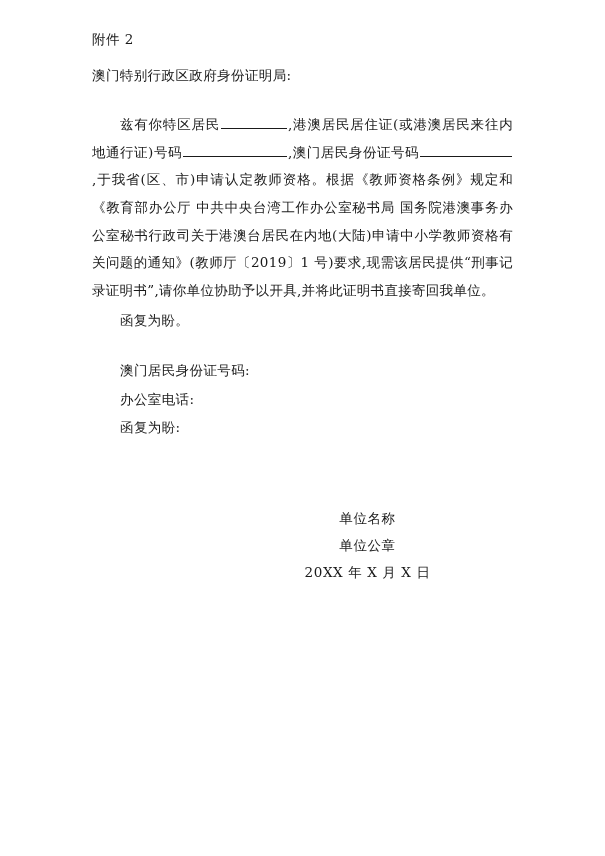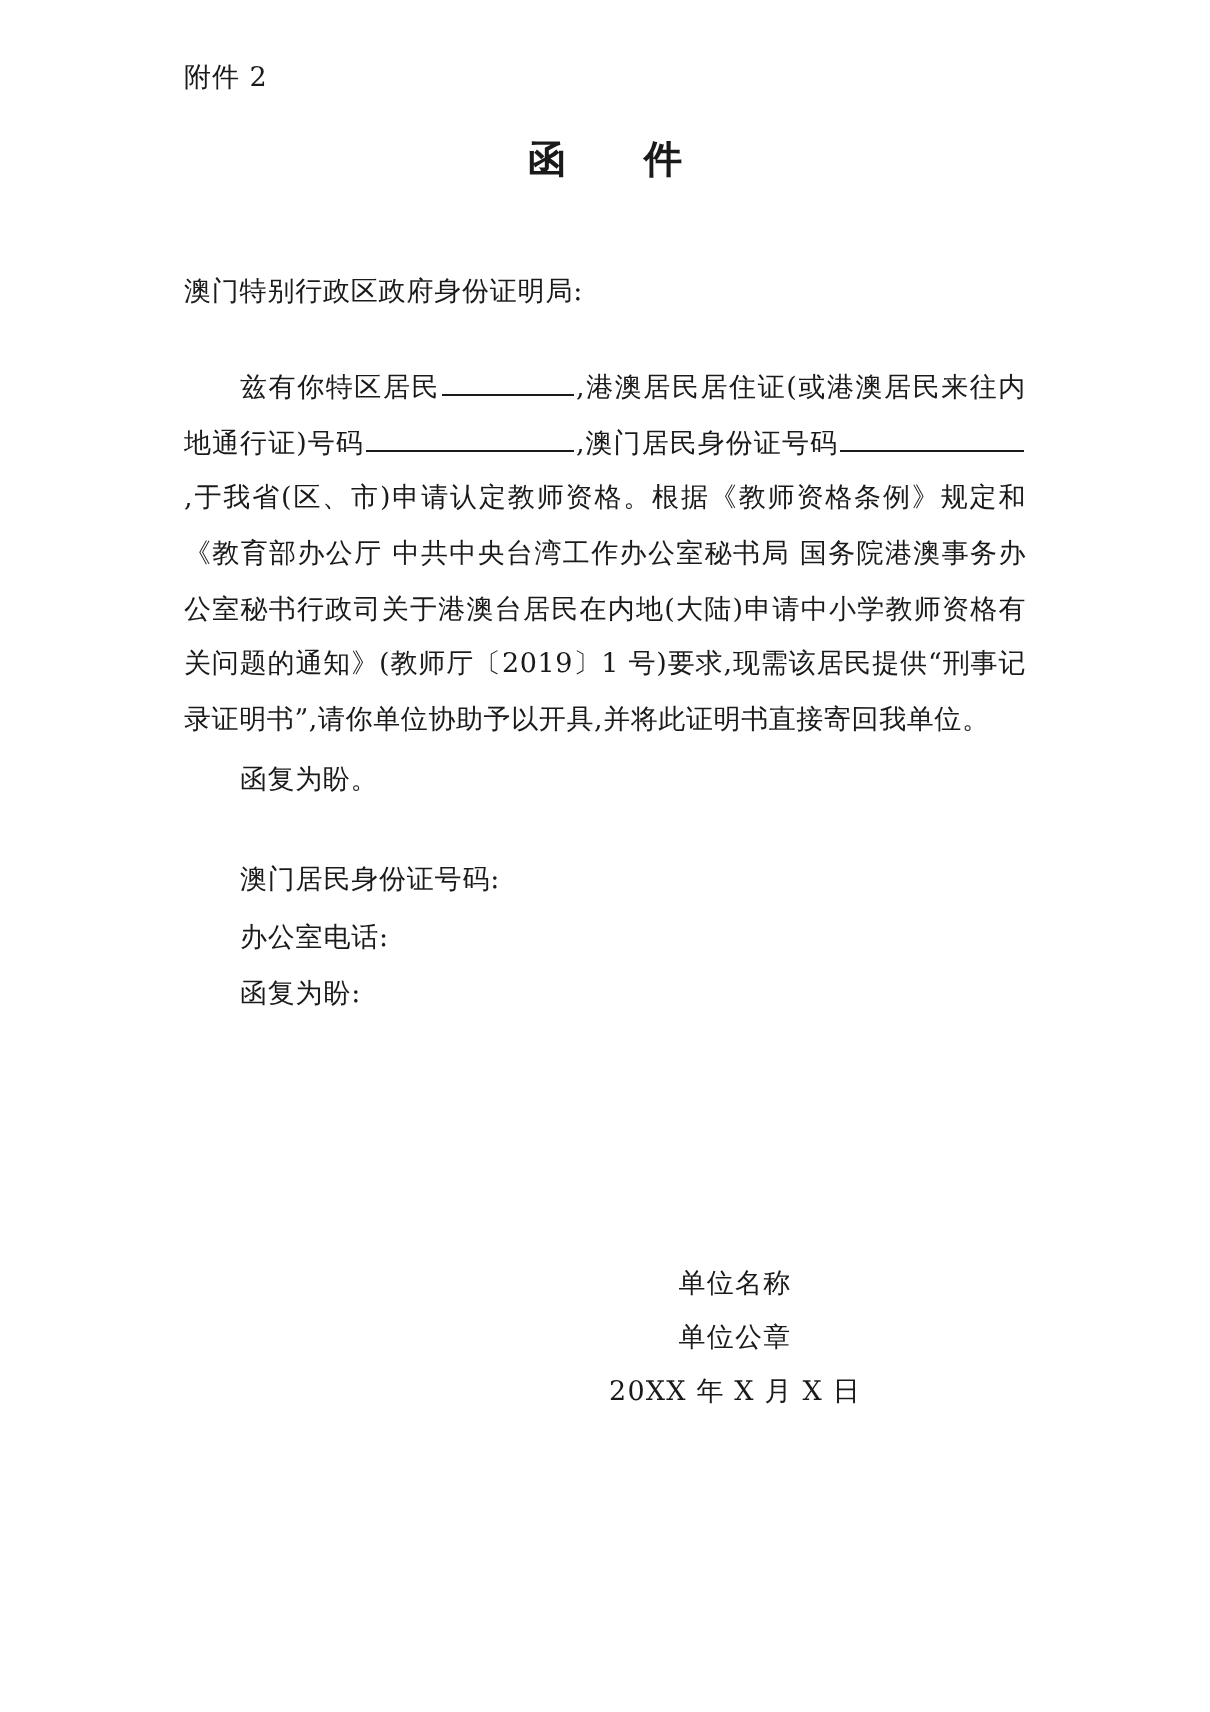--- a/index.html
+++ b/index.html
@@ -70,38 +70,37 @@
   .contact-block {
     margin-top: 22px;
   }
   .contact-line {
     font-size: 13.5px;
     line-height: 2.1;
     text-indent: 28px;
     letter-spacing: 0.4px;
   }
   .signature-block {
-    margin-top: 118px;
+    margin-top: 64px;
     text-align: center;
     padding-left: 130px;
   }
   .sig-line {
     font-size: 13.5px;
     line-height: 2.0;
     letter-spacing: 0.6px;
   }
 </style>
 </head>
 <body>
 
 <div class="page">
 
   <p class="attachment-label">附件 2</p>
 
-  <h1 class="doc-title">函　件</h1>
 
   <p class="addressee">澳门特别行政区政府身份证明局:</p>
 
   <p class="body-para indent"><span>兹有你特区居民</span><span class="blank-line bl-short"></span><span>,港澳居民居住证(或港澳居民来往内地通行证)号码</span><span class="blank-line bl-long"></span><span>,澳门居民身份证号码</span><span class="blank-line bl-mid"></span><span>,于我省(区、市)申请认定教师资格。根据《教师资格条例》规定和《教育部办公厅 中共中央台湾工作办公室秘书局 国务院港澳事务办公室秘书行政司关于港澳台居民在内地(大陆)申请中小学教师资格有关问题的通知》(教师厅〔2019〕1 号)要求,现需该居民提供“刑事记录证明书”,请你单位协助予以开具,并将此证明书直接寄回我单位。</span></p>
 
   <p class="body-para indent para-close">函复为盼。</p>
 
   <div class="contact-block">
     <div class="contact-line">澳门居民身份证号码:</div>
     <div class="contact-line">办公室电话:</div>

